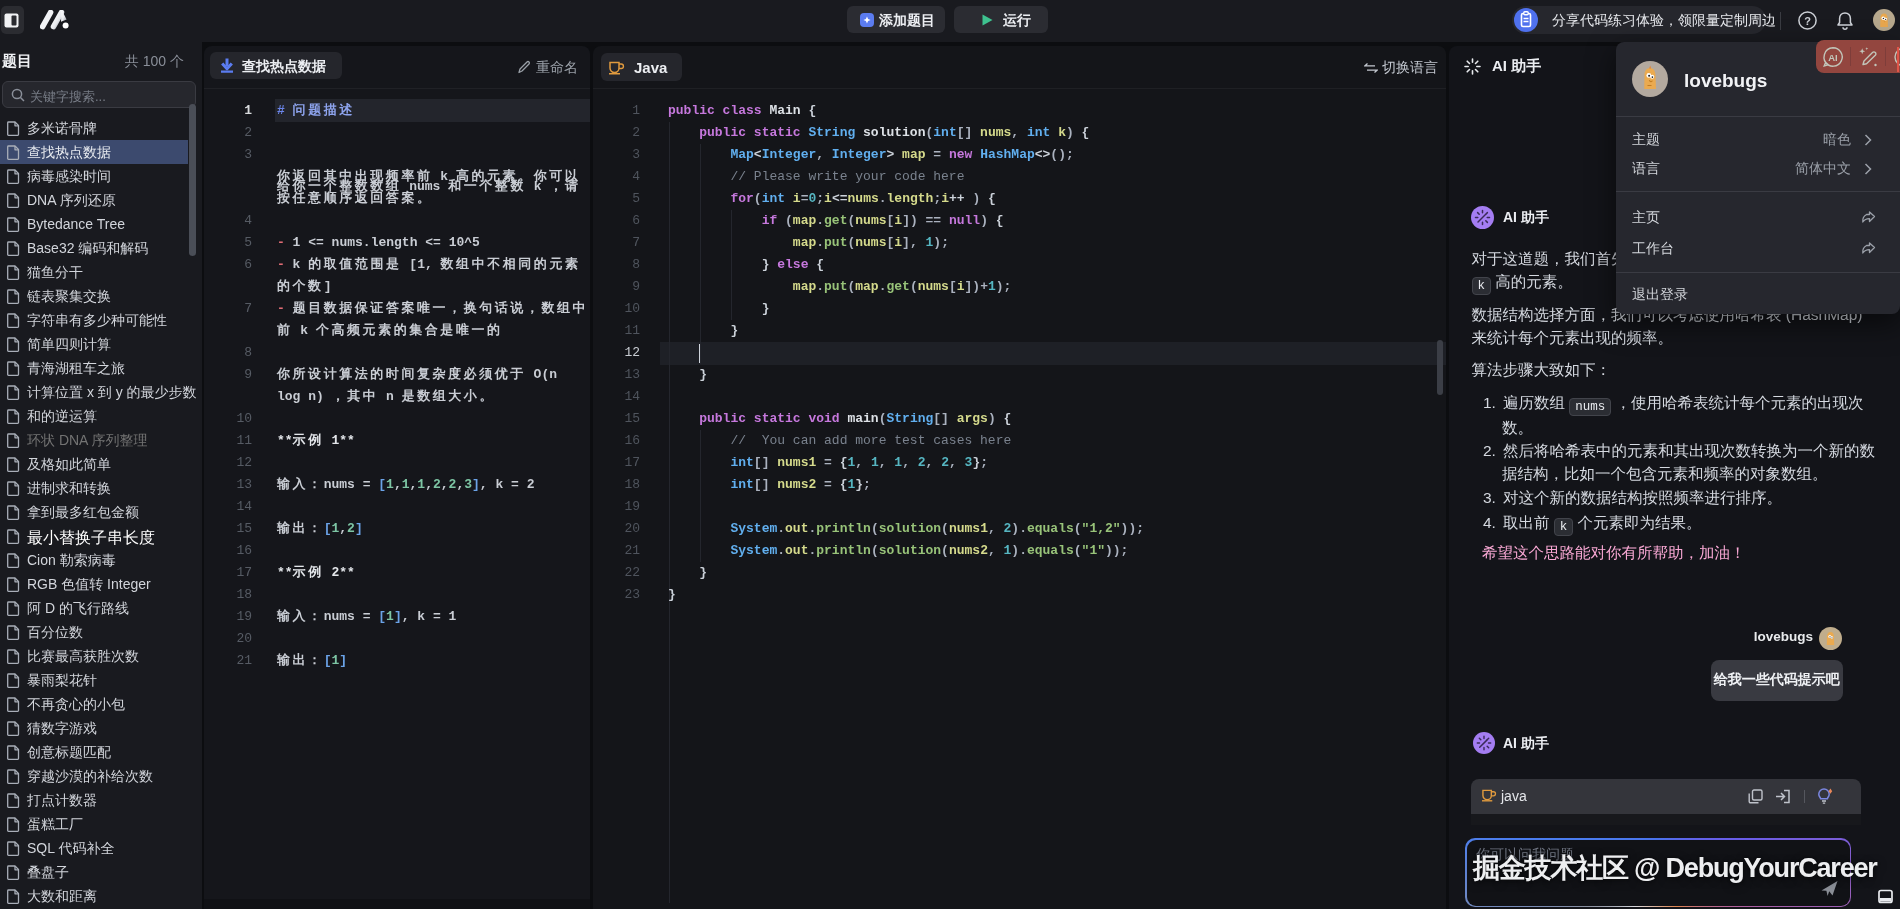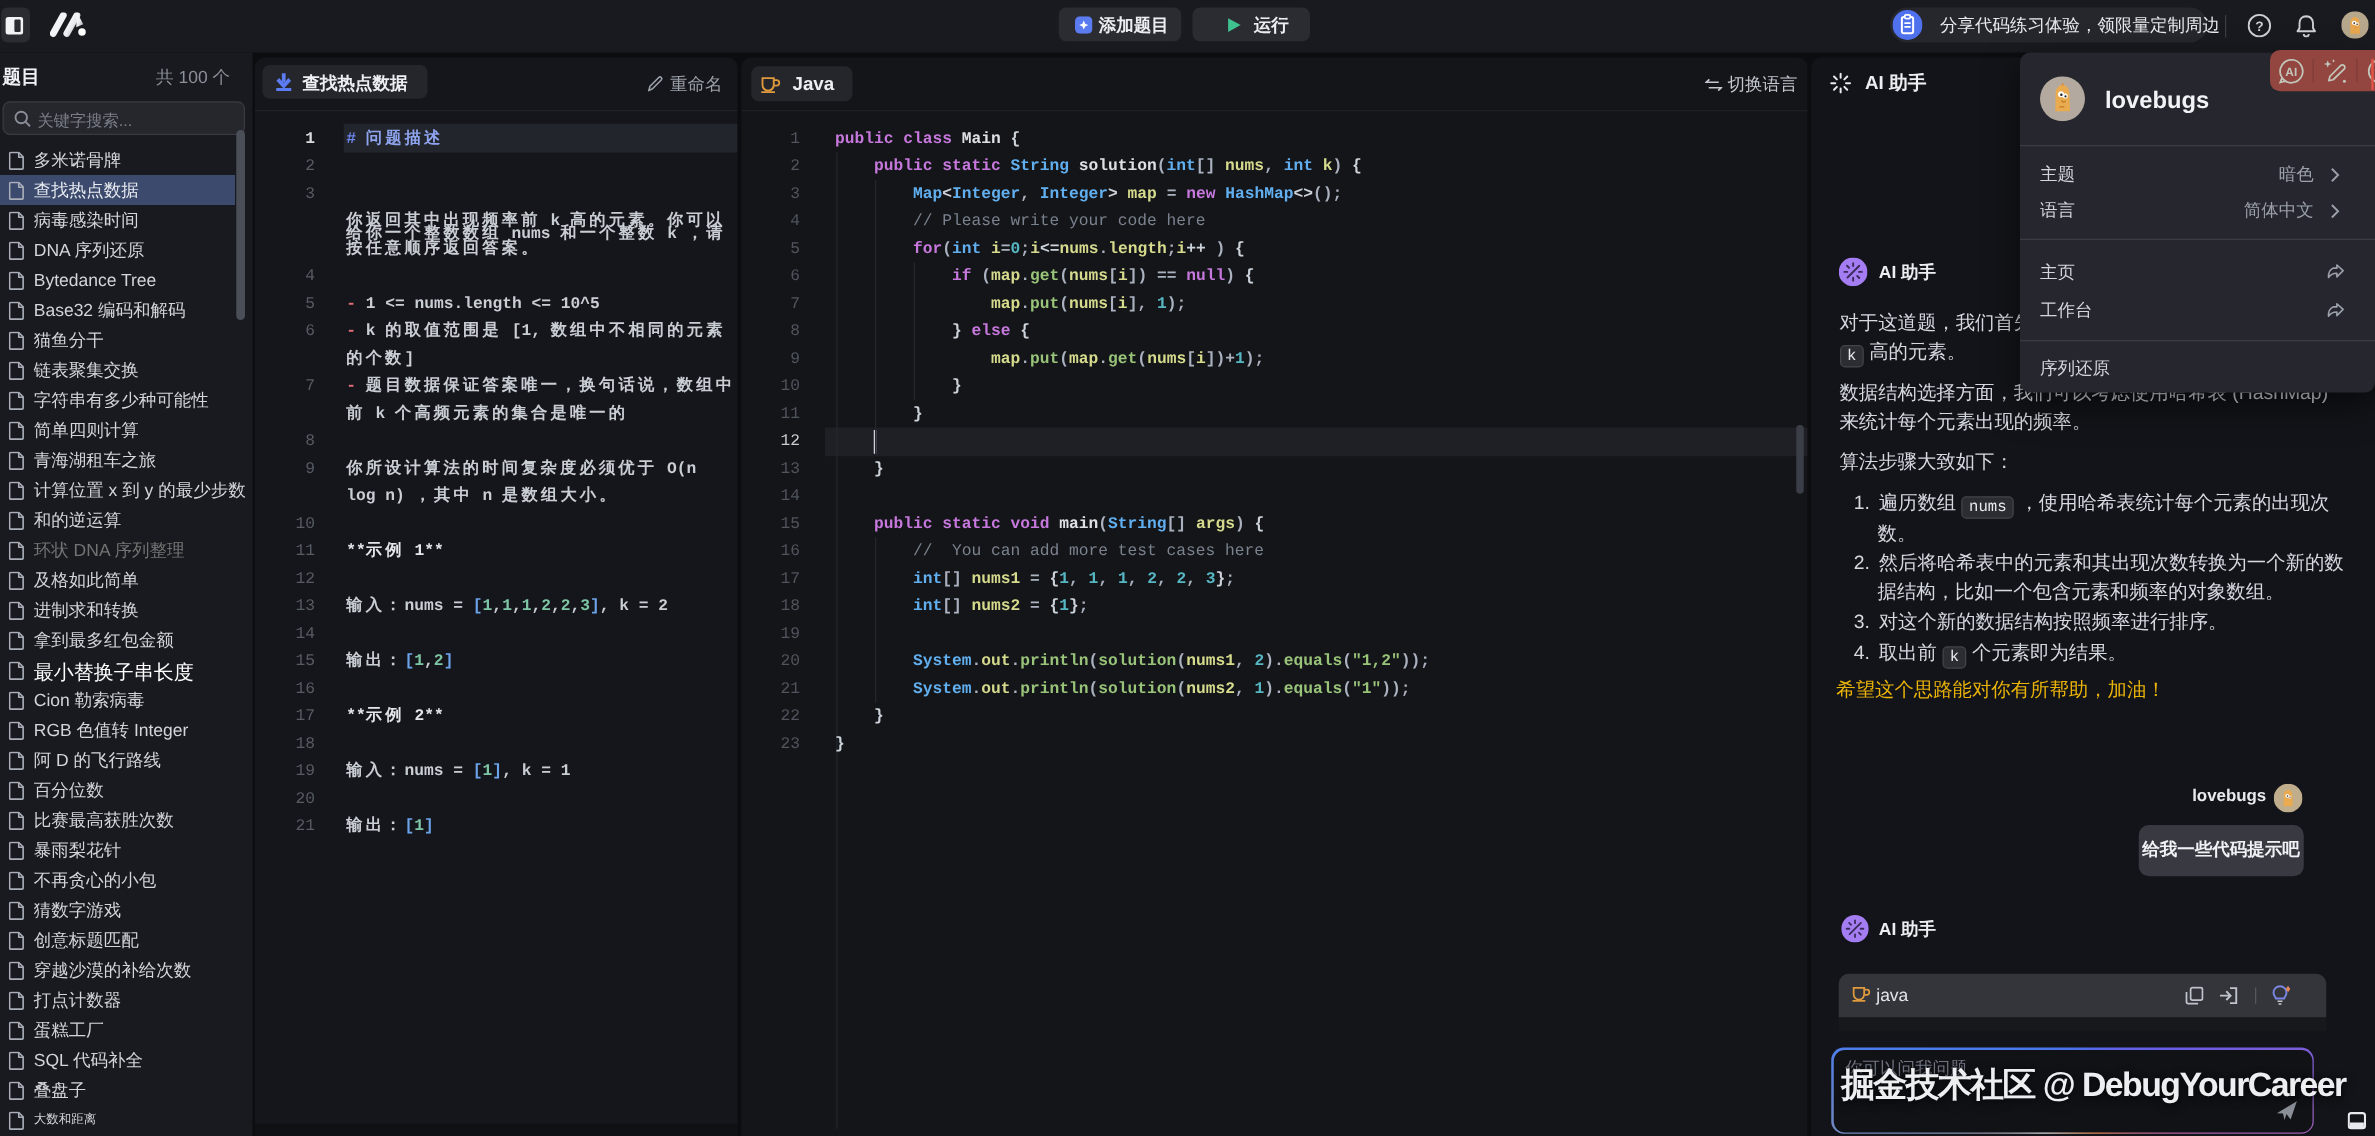--- a/index.html
+++ b/index.html
@@ -323,21 +323,21 @@
           <path d="M1.5 1 h6.5 L11.5 4.5 V13.5 a0.8 0.8 0 0 1 -0.8 0.8 H1.5 a0.8 0.8 0 0 1 -0.8 -0.8 V1.8 a0.8 0.8 0 0 1 0.8 -0.8 Z" fill="none" stroke="#a9aeb8" stroke-width="1.3" stroke-linejoin="round"></path>
           <path d="M8 1 V4.8 H11.5" fill="none" stroke="#a9aeb8" stroke-width="1.3" stroke-linejoin="round"></path>
         </svg>
         <div style="position:absolute;left:27px;top:4px;font-size:14px;color:#d2d5db;white-space:nowrap;">叠盘子</div>
       </div>
       <div style="position:absolute;left:0;top:842px;width:202px;height:24px;">
         <svg style="position:absolute;left:7px;top:5px;" width="13" height="15" viewBox="0 0 13 15">
           <path d="M1.5 1 h6.5 L11.5 4.5 V13.5 a0.8 0.8 0 0 1 -0.8 0.8 H1.5 a0.8 0.8 0 0 1 -0.8 -0.8 V1.8 a0.8 0.8 0 0 1 0.8 -0.8 Z" fill="none" stroke="#a9aeb8" stroke-width="1.3" stroke-linejoin="round"></path>
           <path d="M8 1 V4.8 H11.5" fill="none" stroke="#a9aeb8" stroke-width="1.3" stroke-linejoin="round"></path>
         </svg>
-        <div style="position:absolute;left:27px;top:4px;font-size:10px;color:#d2d5db;white-space:nowrap;">大数和距离</div>
+        <div style="position:absolute;left:27px;top:4px;font-size:14px;color:#d2d5db;white-space:nowrap;">大数和距离</div>
       </div>
     </div>
 
     <div class="abs" style="left:189px;top:62px;width:7px;height:152px;background:#4a4e57;border-radius:4px;"></div>
   </div>
   <div class="abs" id="desc">
     <div class="abs" style="left:0;top:42px;width:386px;height:1px;background:rgba(255,255,255,0.05);"></div>
     <div class="abs" style="left:0;top:853px;width:386px;height:10px;background:rgba(0,0,0,0.22);"></div>
 
     <div class="abs" style="left:6px;top:6px;width:132px;height:27px;background:#25262c;border-radius:6px;"></div>
@@ -492,21 +492,21 @@
       <div class="row" style="left:22.5px;top:224.6px;line-height:22px;font-size:15.5px;color:#d5d9e0;"><span style="display:inline-block;font-family:'Liberation Mono',monospace;font-size:12.5px;line-height:16px;background:#2b2d33;border:1px solid #42444b;border-radius:4px;padding:0 5px;color:#e8eaee;vertical-align:-2px;">k</span> 高的元素。</div>
       <div class="row" style="left:22.5px;top:258.4px;line-height:22px;font-size:15.5px;color:#d5d9e0;">数据结构选择方面，我们可以考虑使用哈希表 (HashMap)</div>
       <div class="row" style="left:22.5px;top:280.7px;line-height:22px;font-size:15.5px;color:#d5d9e0;">来统计每个元素出现的频率。</div>
       <div class="row" style="left:22.5px;top:313.0px;line-height:22px;font-size:15.5px;color:#d5d9e0;">算法步骤大致如下：</div>
       <div class="row" style="left:34px;top:346.0px;line-height:22px;font-size:15.5px;color:#d5d9e0;"><span style="margin-right:7px;">1.</span>遍历数组 <span style="display:inline-block;font-family:'Liberation Mono',monospace;font-size:12.5px;line-height:16px;background:#2b2d33;border:1px solid #42444b;border-radius:4px;padding:0 5px;color:#e8eaee;vertical-align:-2px;">nums</span> ，使用哈希表统计每个元素的出现次</div>
       <div class="row" style="left:53px;top:370.5px;line-height:22px;font-size:15.5px;color:#d5d9e0;">数。</div>
       <div class="row" style="left:34px;top:394.0px;line-height:22px;font-size:15.5px;color:#d5d9e0;"><span style="margin-right:7px;">2.</span>然后将哈希表中的元素和其出现次数转换为一个新的数</div>
       <div class="row" style="left:53px;top:416.5px;line-height:22px;font-size:15.5px;color:#d5d9e0;">据结构，比如一个包含元素和频率的对象数组。</div>
       <div class="row" style="left:34px;top:441.0px;line-height:22px;font-size:15.5px;color:#d5d9e0;"><span style="margin-right:7px;">3.</span>对这个新的数据结构按照频率进行排序。</div>
       <div class="row" style="left:34px;top:466.0px;line-height:22px;font-size:15.5px;color:#d5d9e0;"><span style="margin-right:7px;">4.</span>取出前 <span style="display:inline-block;font-family:'Liberation Mono',monospace;font-size:12.5px;line-height:16px;background:#2b2d33;border:1px solid #42444b;border-radius:4px;padding:0 5px;color:#e8eaee;vertical-align:-2px;">k</span> 个元素即为结果。</div>
-      <div class="row" style="left:20px;top:496.0px;line-height:22px;font-size:15.5px;color:#eab308;">希望这个思路能对你有所帮助，加油！</div>
+      <div class="row" style="left:33px;top:496.0px;line-height:22px;font-size:15.5px;color:#f9a8d4;">希望这个思路能对你有所帮助，加油！</div>
     </div>
 
     <div class="abs" style="right:87px;top:583px;font-size:13.5px;font-weight:bold;color:#e8eaec;white-space:nowrap;">lovebugs</div>
     <svg class="abs" style="left:370px;top:581px;" width="23" height="23" viewBox="0 0 23 23">
       <circle cx="11.5" cy="11.5" r="11.5" fill="#c0ad8c"></circle>
       <path d="M11.5 5 C9.2 5 8 7 8 9.6 L7.8 18 L15.2 18 L14.9 9.6 C14.9 7 13.8 5 11.5 5 Z" fill="#eaaa50"></path>
       <circle cx="10.8" cy="9.6" r="1.5" fill="#fff"></circle>
       <circle cx="12.9" cy="10.5" r="1.2" fill="#fff"></circle>
       <circle cx="11" cy="9.8" r="0.6" fill="#222"></circle>
       <circle cx="13" cy="10.7" r="0.5" fill="#222"></circle>
@@ -588,21 +588,21 @@
     <div class="abs" style="left:0;top:149px;width:284px;height:1px;background:#3a3b43;"></div>
     <div class="abs" style="left:16px;top:167px;font-size:14px;color:#d3d6db;">主页</div>
     <svg class="abs" style="left:245px;top:169px;" width="15" height="14" viewBox="0 0 15 14">
       <path d="M5.5 3.5 C2.5 5 1.5 8 1.8 11 C3.5 8.5 5.5 7.5 8.5 7.6 V10.5 L13.5 5.5 L8.5 1 V3.5 Z" fill="none" stroke="#9ba0a9" stroke-width="1.3" stroke-linejoin="round"></path>
     </svg>
     <div class="abs" style="left:16px;top:198px;font-size:14px;color:#d3d6db;">工作台</div>
     <svg class="abs" style="left:245px;top:200px;" width="15" height="14" viewBox="0 0 15 14">
       <path d="M5.5 3.5 C2.5 5 1.5 8 1.8 11 C3.5 8.5 5.5 7.5 8.5 7.6 V10.5 L13.5 5.5 L8.5 1 V3.5 Z" fill="none" stroke="#9ba0a9" stroke-width="1.3" stroke-linejoin="round"></path>
     </svg>
     <div class="abs" style="left:0;top:230px;width:284px;height:1px;background:#3a3b43;"></div>
-    <div class="abs" style="left:16px;top:244px;font-size:14px;color:#d3d6db;">序列还原</div>
+    <div class="abs" style="left:16px;top:244px;font-size:14px;color:#d3d6db;">退出登录</div>
   </div>
 
   <div class="abs" id="redbar" style="left:1816px;top:40px;width:84px;height:33px;background:#93463f;border-radius:8px 0 0 8px;">
     <svg class="abs" style="left:5px;top:5px;" width="24" height="24" viewBox="0 0 24 24">
       <path d="M12 2.8 a9.2 9.2 0 1 1 -7.4 14.7 L3.2 21 L7.4 19.8 A9.2 9.2 0 0 1 12 2.8 Z" fill="none" stroke="#c2c6ba" stroke-width="1.4"></path>
       <text x="12" y="15.6" font-size="9.5" font-weight="bold" fill="#c2c6ba" text-anchor="middle" font-family="Liberation Sans">AI</text>
     </svg>
     <div class="abs" style="left:33.5px;top:7px;width:1.5px;height:19px;background:#7e3d3a;"></div>
     <svg class="abs" style="left:40px;top:5px;" width="24" height="24" viewBox="0 0 24 24">
       <path d="M7 19.5 L8 16 L16.5 7.5 a1.8 1.8 0 0 1 2.8 2.8 L10.5 18.8 Z" fill="none" stroke="#c2c6ba" stroke-width="1.4" stroke-linejoin="round"></path>

